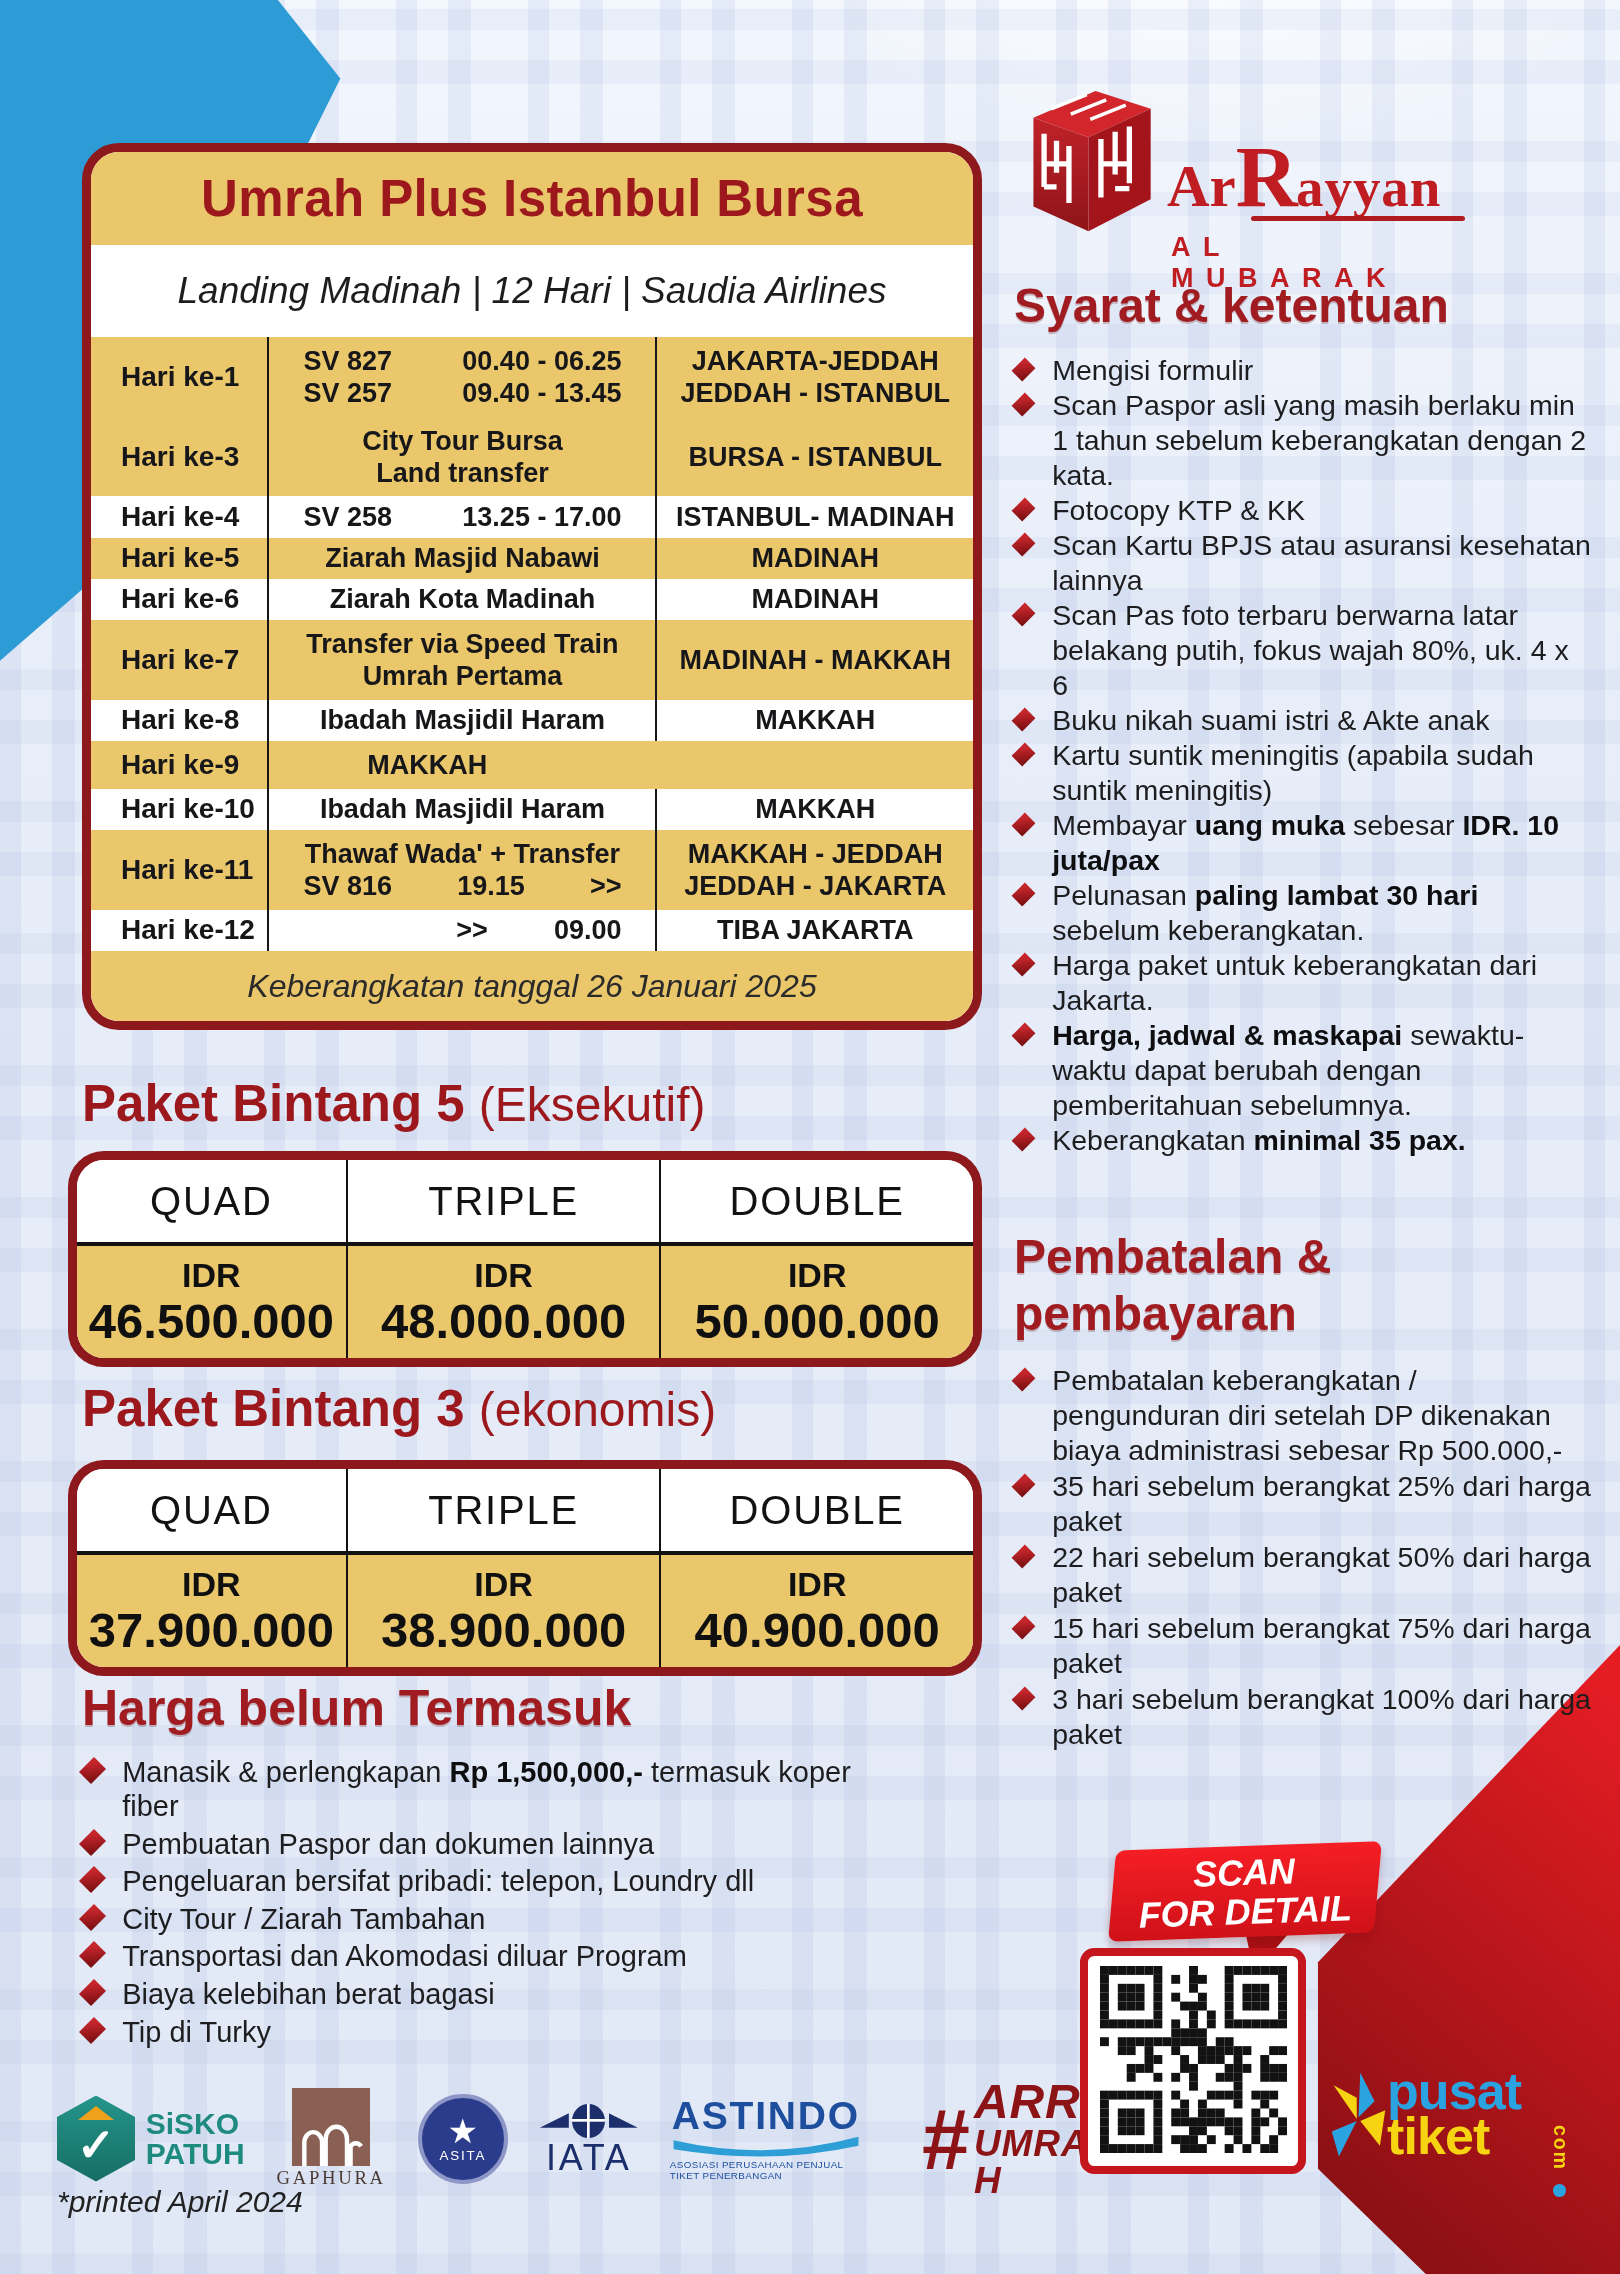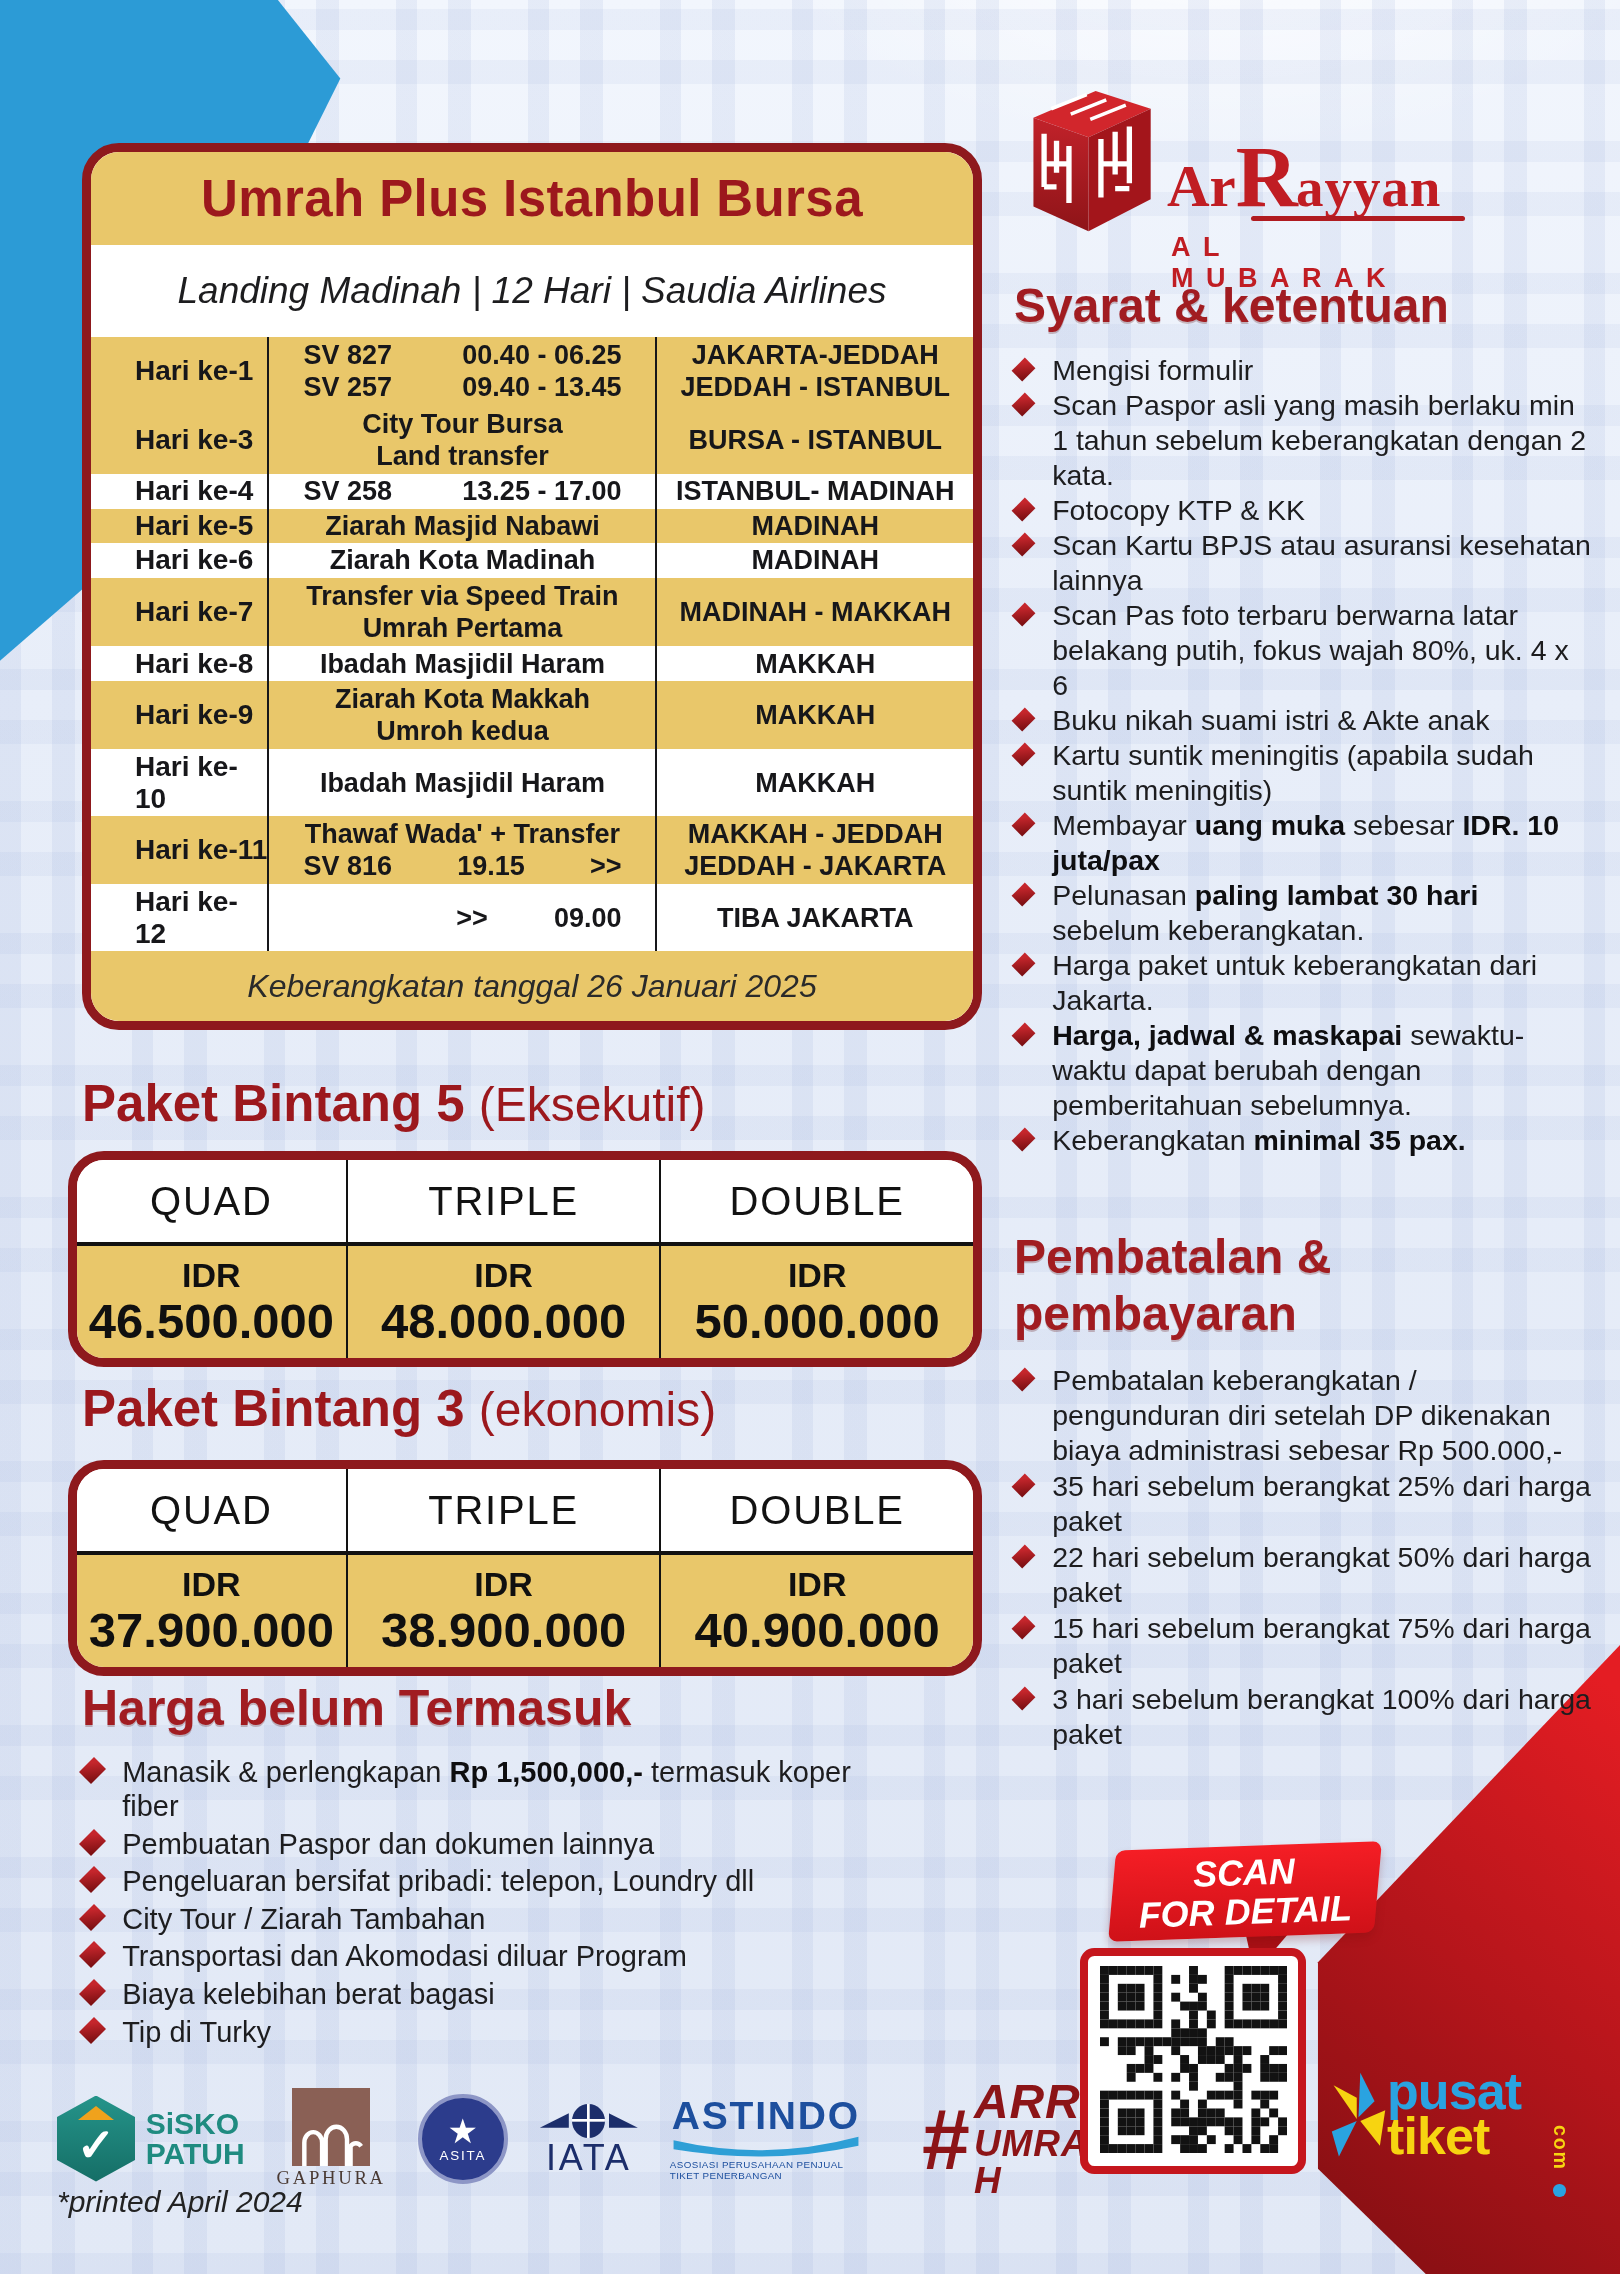--- a/index.html
+++ b/index.html
@@ -23,21 +23,21 @@
         display:flex;flex-direction:column;overflow:hidden;}
   .card-title{height:93px;background:#e9c76a;display:flex;align-items:center;justify-content:center;
         font-size:51px;font-weight:bold;color:#9c181d;letter-spacing:0.4px;}
   .card-sub{height:92px;background:#fff;display:flex;align-items:center;justify-content:center;
         font-size:37px;font-style:italic;color:#1d1d1f;}
   .itin-rows{flex:1;display:flex;flex-direction:column;}
   .itin-row{display:flex;align-items:stretch;}
   .itin-row.gold{background:#e9c76a;}
   .itin-row.white{background:#fff;}
   .itin-row .cell{display:flex;flex-direction:column;justify-content:center;box-sizing:border-box;}
-  .itin-row .day{width:20%;padding-left:44px;font-size:28px;font-weight:bold;color:#17171a;}
+  .itin-row .day{width:20%;padding-left:30px;font-size:28px;font-weight:bold;color:#17171a;}
   .itin-row .act{width:44%;border-left:2.7px solid #17171a;font-size:27px;font-weight:bold;color:#17171a;text-align:center;}
   .itin-row .route{width:36%;border-left:2.7px solid #17171a;font-size:27px;font-weight:bold;color:#17171a;text-align:center;}
   .act-line{line-height:32px;}
   .act-line.cols{display:flex;justify-content:space-between;padding:0 34px;}
   .act-line.cols.right{justify-content:flex-end;gap:66px;}
   .route-line{line-height:32px;}
   .card-foot{height:70px;background:#e9c76a;display:flex;align-items:center;justify-content:center;
         font-size:32px;font-style:italic;color:#2a2a2a;}
 
   
@@ -235,24 +235,20 @@
           <div class="cell day">Hari ke-8</div>
           <div class="cell act">
             <div class="act-line">Ibadah Masjidil Haram</div>
           </div>
           <div class="cell route">
             <div class="route-line">MAKKAH</div>
           </div>
         </div>
         <div class="itin-row gold" style="flex-grow: 1.7;">
           <div class="cell day">Hari ke-9</div>
-          <div class="cell act">
-            <div class="act-line">Ziarah Kota Makkah</div>
-            <div class="act-line">Umroh kedua</div>
-          </div>
           <div class="cell route">
             <div class="route-line">MAKKAH</div>
           </div>
         </div>
         <div class="itin-row white" style="flex-grow: 1;">
           <div class="cell day">Hari ke-10</div>
           <div class="cell act">
             <div class="act-line">Ibadah Masjidil Haram</div>
           </div>
           <div class="cell route">

